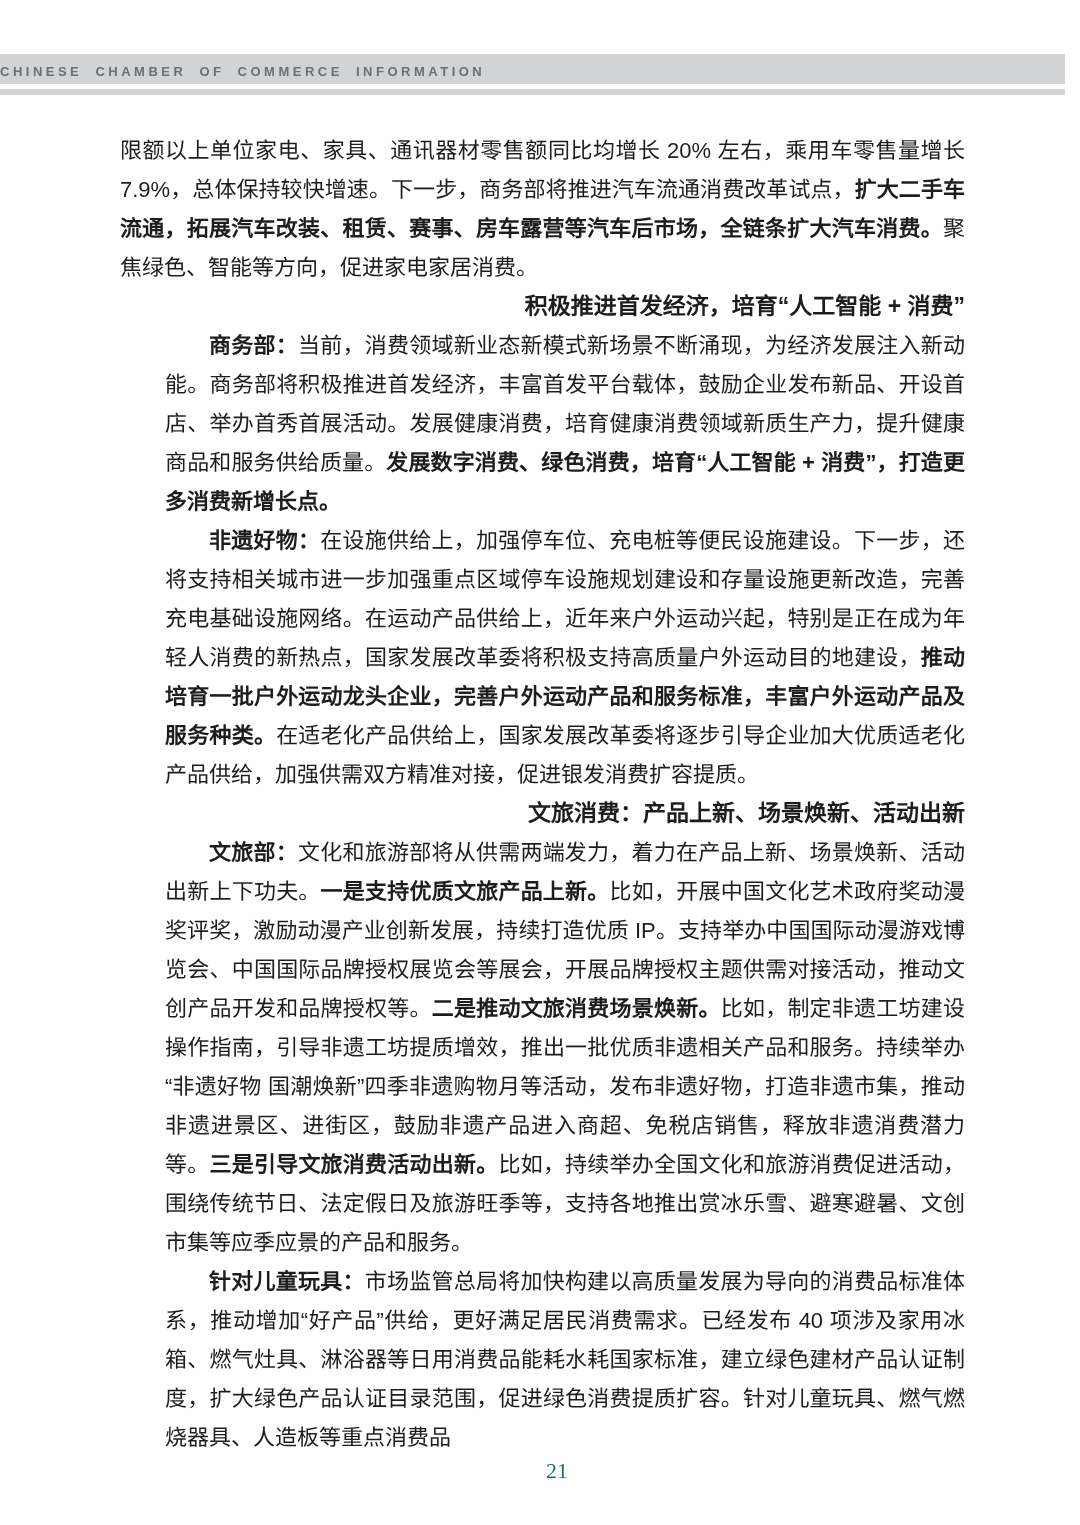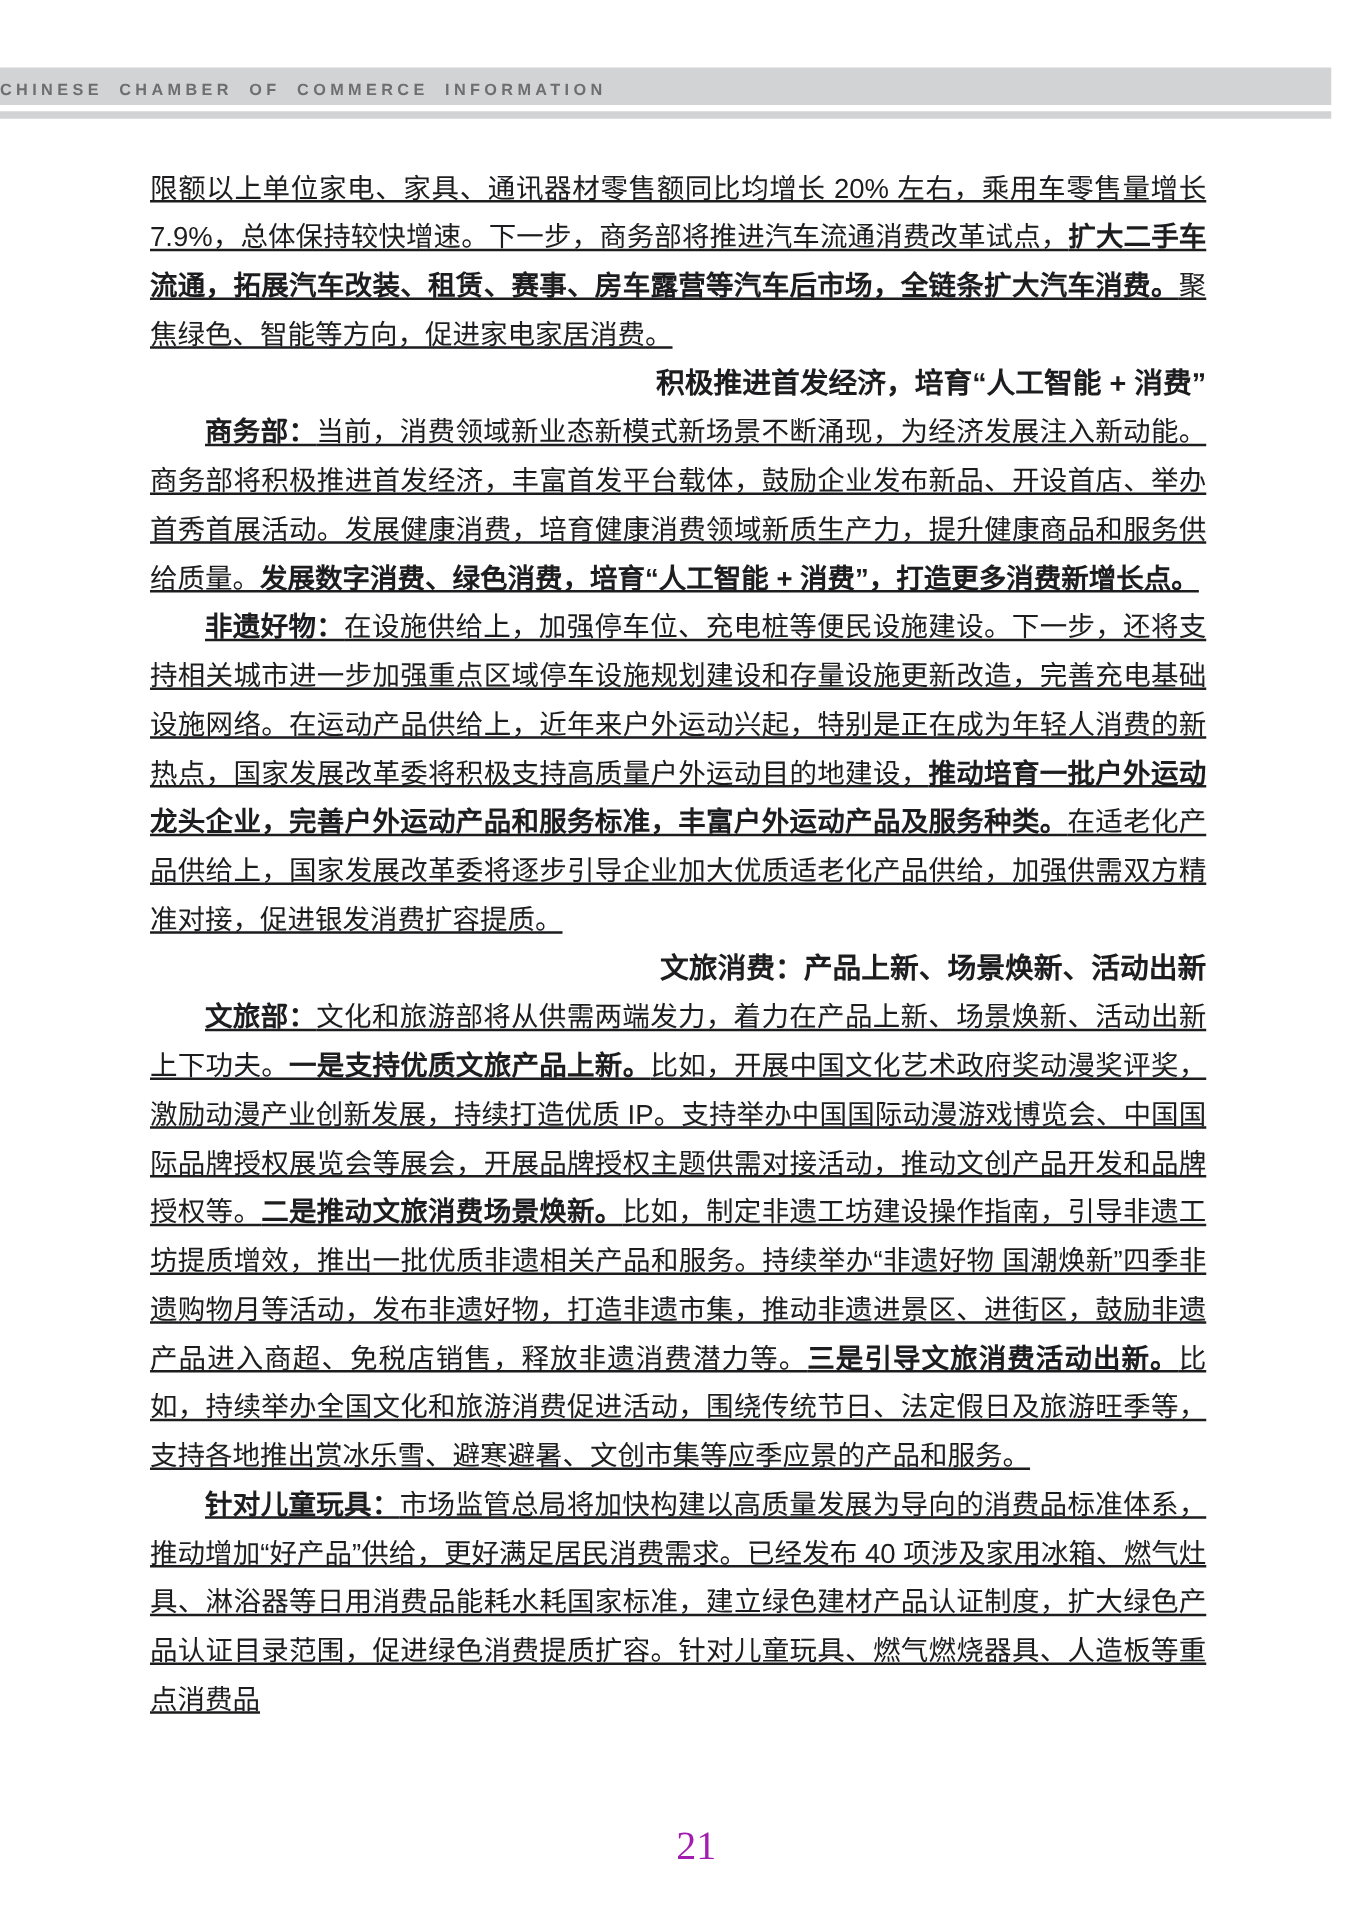--- a/index.html
+++ b/index.html
@@ -34,34 +34,34 @@
     width:1065px;height:6px;
     background:var(--header-bar);
   }
   .article{
     position:absolute;left:120px;top:131px;width:845px;
     font-size:22px;line-height:39px;
     color:var(--body-text);
     text-align:justify;
     text-justify:inter-ideograph;
   }
-  .article p{margin:0;text-decoration:underline;}
-  .article p.indent{text-indent:2em;}
+  .article p{margin:0;}
+  .article p.indent{text-indent:2em;margin-left:45px;}
   .article h2.section-heading{
     margin:0;
     font-size:23px;line-height:39px;font-weight:bold;
     text-align:right;text-indent:0;
     color:var(--body-text);
   }
   .article b{font-weight:bold;}
   .page-footer{
     position:absolute;left:0;top:1458px;width:1080px;
     text-align:center;
     font-family:"Liberation Serif","DejaVu Serif",serif;
-    font-size:32px;color:#a21caf;padding-left:34px;
+    font-size:22px;color:#0f766e;padding-left:34px;
   }
 </style>
 </head>
 <body>
 
 <header>
   <div class="bar-main">
     <span class="masthead">CHINESE CHAMBER OF COMMERCE INFORMATION</span>
   </div>
   <div class="bar-thin"></div>

